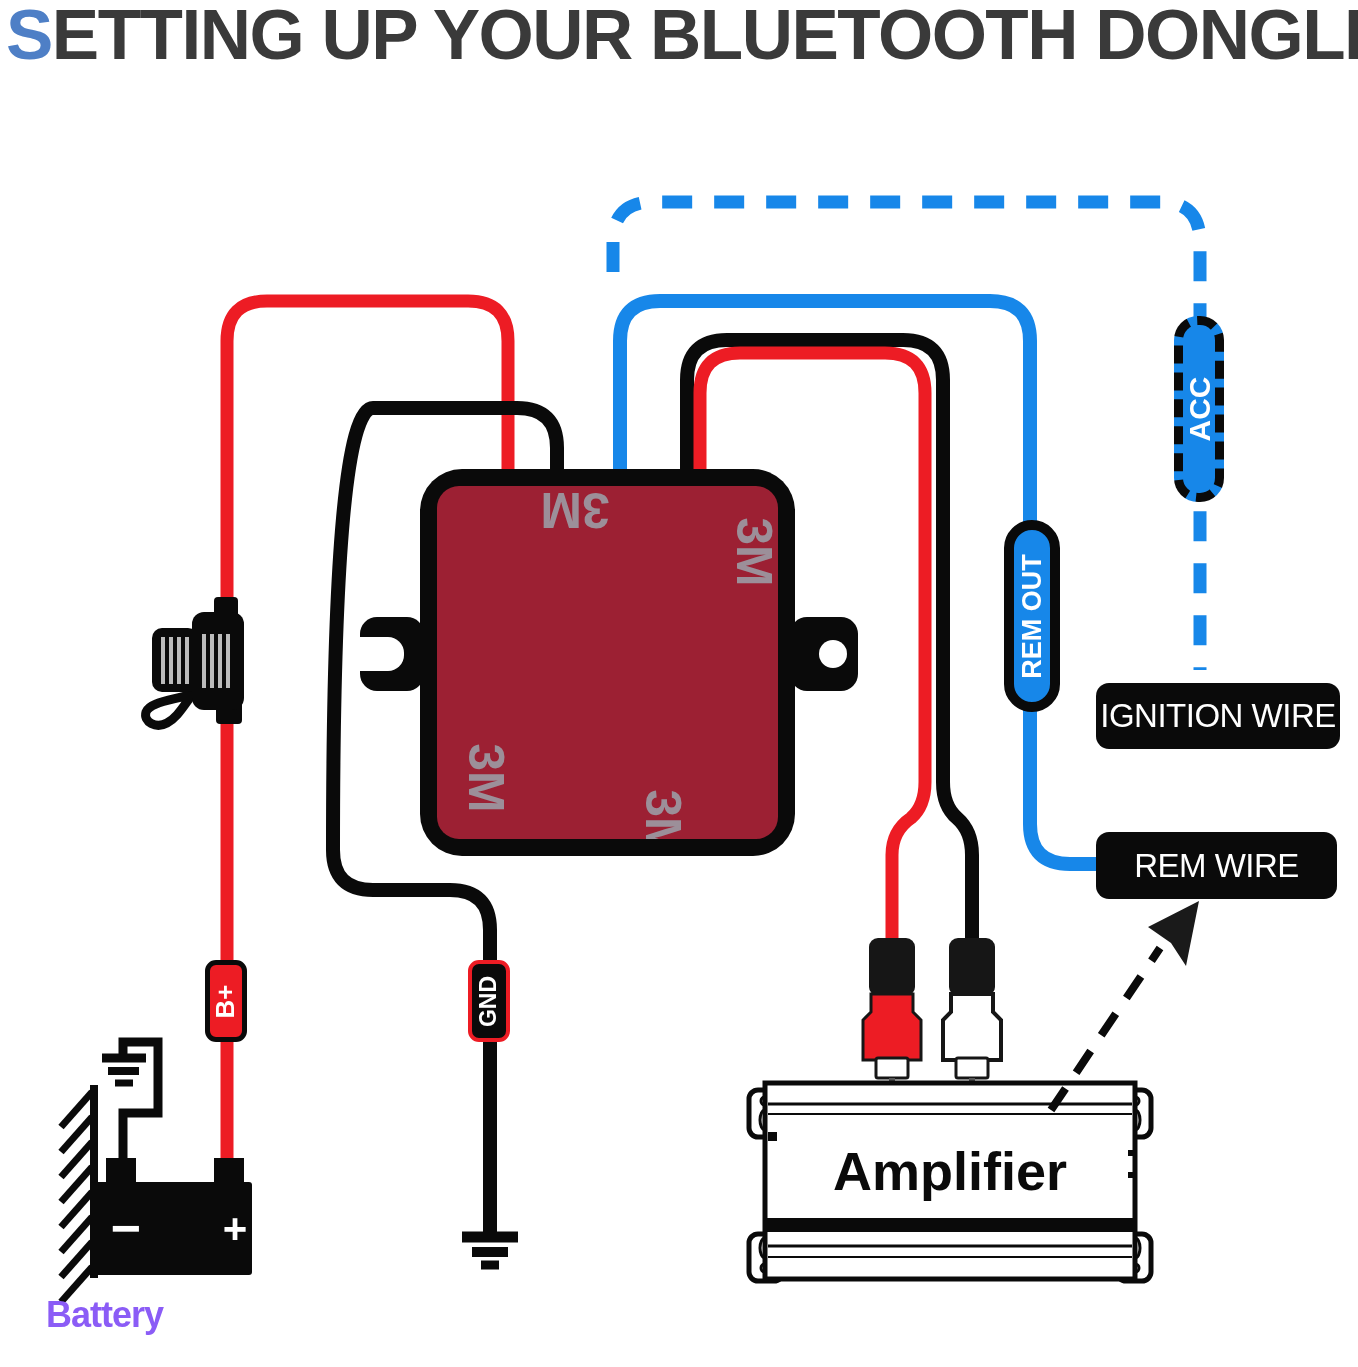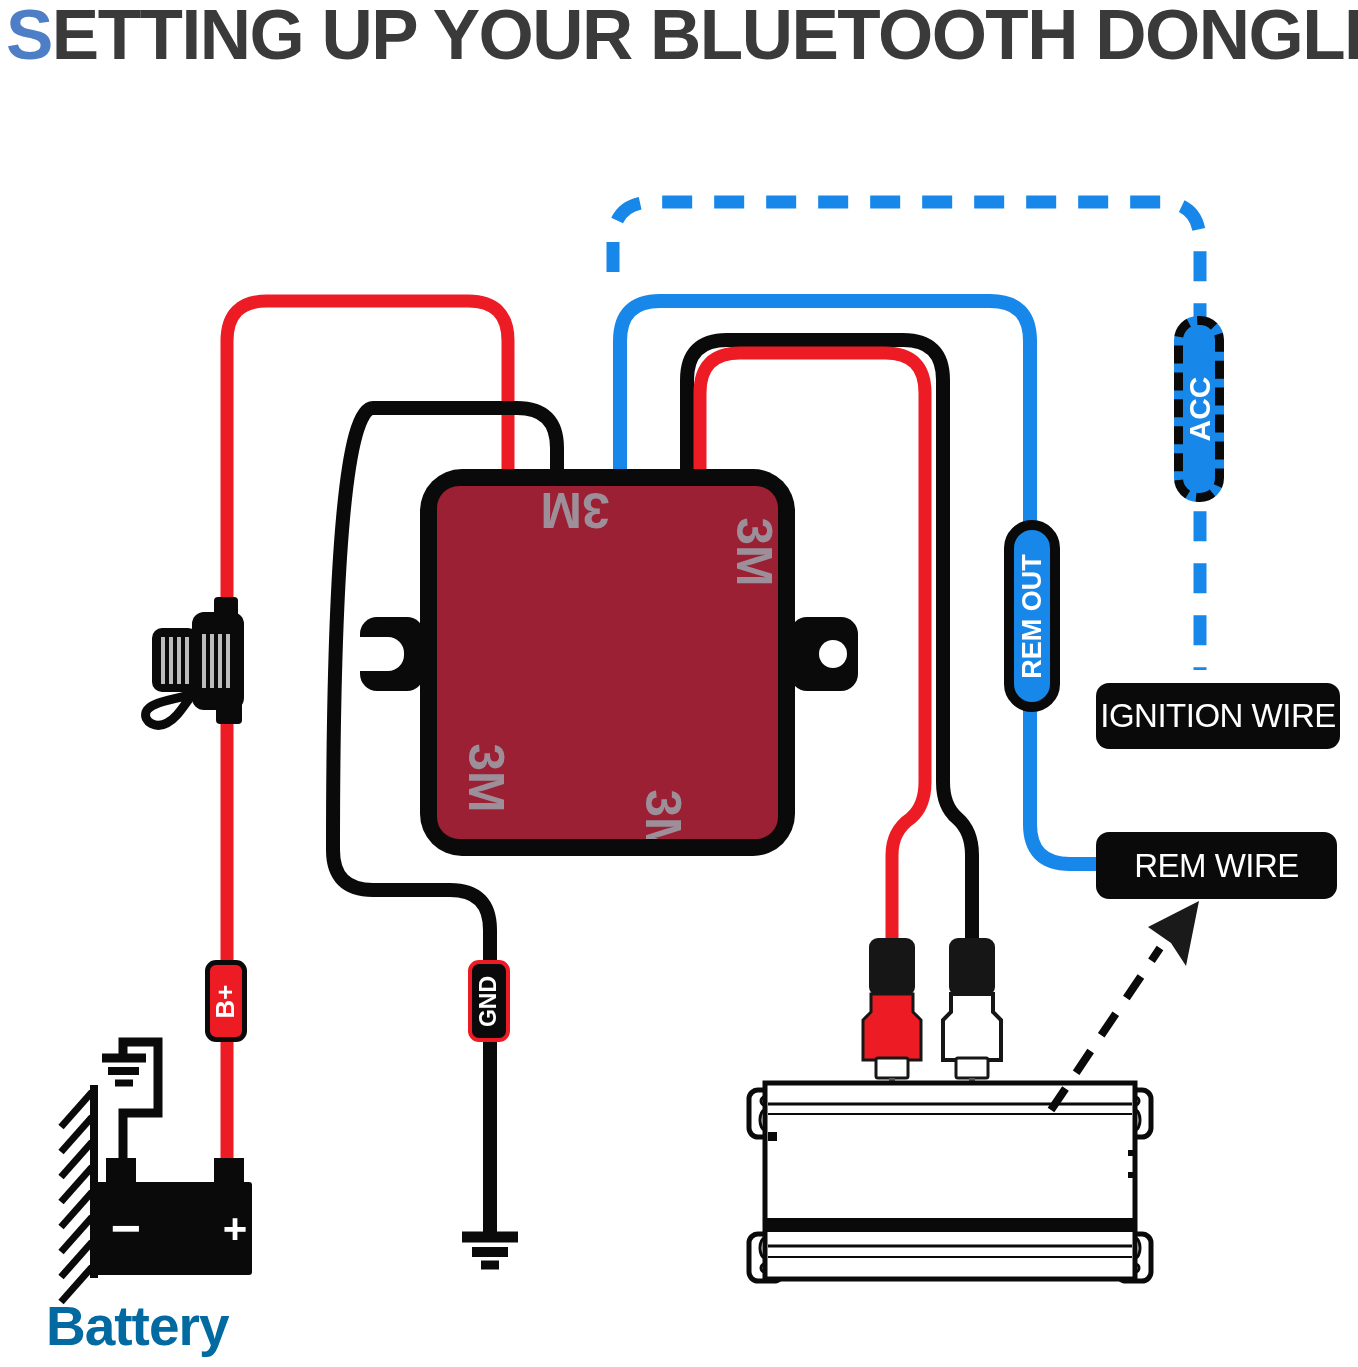--- a/index.html
+++ b/index.html
@@ -53,21 +53,21 @@
     position:absolute; background:#0a0a0a; border-radius:13px;
     display:flex; align-items:center; justify-content:center;
     color:#ffffff; font-size:33px; letter-spacing:-0.5px;
   }
   #label-ignition-wire { left:1096px; top:683px; width:244px; height:66px; }
   #label-rem-wire      { left:1096px; top:832px; width:241px; height:67px; }
 
   
   #battery-caption {
     position:absolute; left:46px; top:1294px;
-    font-weight:bold; font-size:55px; letter-spacing:-1px; color:#0369a1;
+    font-weight:bold; font-size:36px; letter-spacing:-1px; color:#8b5cf6;
   }
   #amplifier-caption {
     position:absolute; left:765px; top:1128px; width:370px; height:86px;
     display:flex; align-items:center; justify-content:center;
     font-weight:bold; font-size:54px; color:#0a0a0a;
   }
 
   
   .pole {
     position:absolute; color:#ffffff; font-weight:bold;
@@ -241,14 +241,15 @@
     <span>REM WIRE</span>
   </div>
   <div class="callout" id="label-ignition-wire">
     <span>IGNITION WIRE</span>
   </div>
 
   <div class="pole" id="battery-minus-symbol">−</div>
   <div class="pole" id="battery-plus-symbol">+</div>
 
   <div id="battery-caption">Battery</div>
+  <div id="amplifier-caption">Amplifier</div>
 
 </div>
 
 </body></html>

